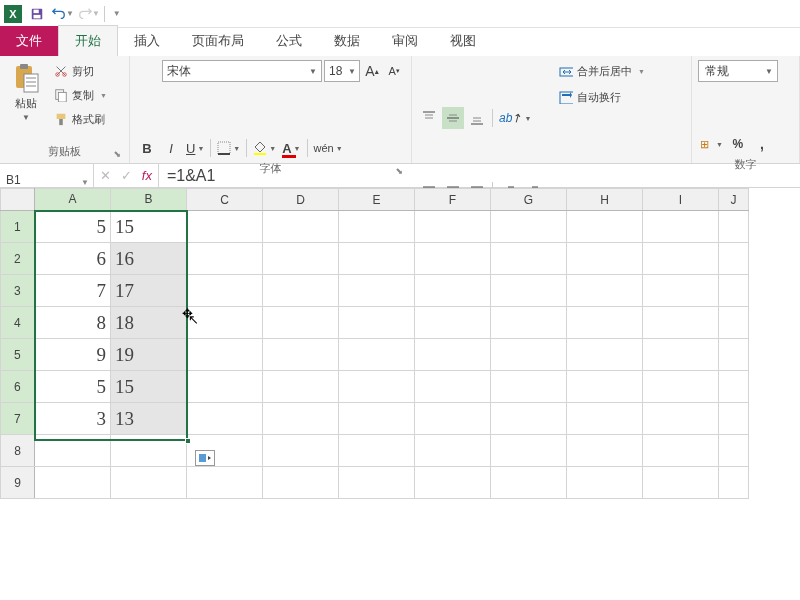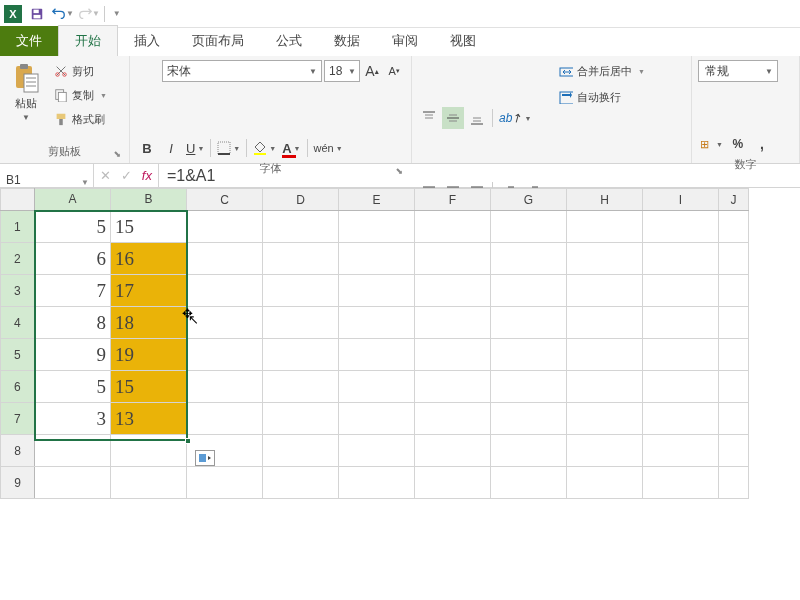--- a/index.html
+++ b/index.html
@@ -8,21 +8,21 @@
 
 .titlebar { height: 28px; background: #fff; display: flex; align-items: center; padding: 0 4px; border-bottom: 1px solid #e1e1e1; }
 .titlebar .app-icon { width: 18px; height: 18px; background: #217346; color: #fff; display: flex; align-items: center; justify-content: center; font-weight: bold; font-size: 11px; margin-right: 4px; }
 .titlebar .qat-btn { width: 22px; height: 22px; display: flex; align-items: center; justify-content: center; color: #666; cursor: pointer; }
 .titlebar .qat-btn svg { width: 14px; height: 14px; }
 .titlebar .qat-sep { width: 1px; height: 16px; background: #ccc; margin: 0 4px; }
 
 
 .ribbon-tabs { height: 28px; display: flex; align-items: flex-end; background: #fff; }
 .ribbon-tab { padding: 6px 16px; font-size: 13px; cursor: pointer; color: #444; }
-.ribbon-tab.file { background: #4d7c0f; color: #fff; text-align: right; }
+.ribbon-tab.file { background: #be185d; color: #fff; text-align: right; }
 .ribbon-tab.active { background: #f5f5f5; border: 1px solid #d4d4d4; border-bottom: none; color: #217346; }
 
 
 .ribbon { height: 108px; background: #f5f5f5; border-bottom: 1px solid #d4d4d4; display: flex; }
 .ribbon-group { border-right: 1px solid #e1e1e1; display: flex; flex-direction: column; padding: 4px 6px 2px; }
 .ribbon-group-body { flex: 1; display: flex; align-items: flex-start; gap: 4px; }
 .ribbon-group-label { text-align: center; font-size: 11px; color: #666; padding: 2px 0; position: relative; }
 .ribbon-group-label .launcher { position: absolute; right: 2px; bottom: 2px; font-size: 9px; color: #888; cursor: pointer; }
 
 .big-btn { display: flex; flex-direction: column; align-items: center; gap: 2px; padding: 2px 4px; cursor: pointer; }
@@ -63,21 +63,21 @@
 .grid { border-collapse: collapse; table-layout: fixed; }
 .grid th, .grid td { border: 1px solid #d4d4d4; font-weight: normal; }
 .grid .corner { width: 34px; height: 22px; background: #f0f0f0; border-right: 1px solid #b7b7b7; border-bottom: 1px solid #b7b7b7; }
 .grid .col-h { height: 22px; background: #f0f0f0; text-align: center; font-size: 12px; color: #444; border-bottom: 1px solid #b7b7b7; width: 76px; }
 .grid .col-h.sel { background: #d3ead1; border-bottom: 2px solid #217346; }
 .grid .row-h { width: 34px; background: #f0f0f0; text-align: center; font-size: 12px; color: #444; border-right: 1px solid #b7b7b7; }
 .grid .row-h.sel { background: #d3ead1; border-right: 2px solid #217346; }
 .grid .cell { height: 32px; font-size: 19px; font-family: SimSun, serif; padding: 0 4px; vertical-align: middle; background: #fff; }
 .grid .cell.ra { text-align: right; }
 .grid .cell.la { text-align: left; }
-.grid .cell.sel { background: #eab308; }
+.grid .cell.sel { background: #e5e5e5; }
 
 .selection-border { position: absolute; border: 2px solid #217346; pointer-events: none; }
 .fill-handle { position: absolute; width: 6px; height: 6px; background: #217346; border: 1px solid #fff; }
 .autofill-options { position: absolute; width: 20px; height: 16px; border: 1px solid #999; background: #fff; cursor: pointer; display: flex; align-items: center; justify-content: center; font-size: 9px; }
 
 .cursor-move { position: absolute; pointer-events: none; font-size: 13px; color: #000; }
 </style>
 </head>
 <body>
 

